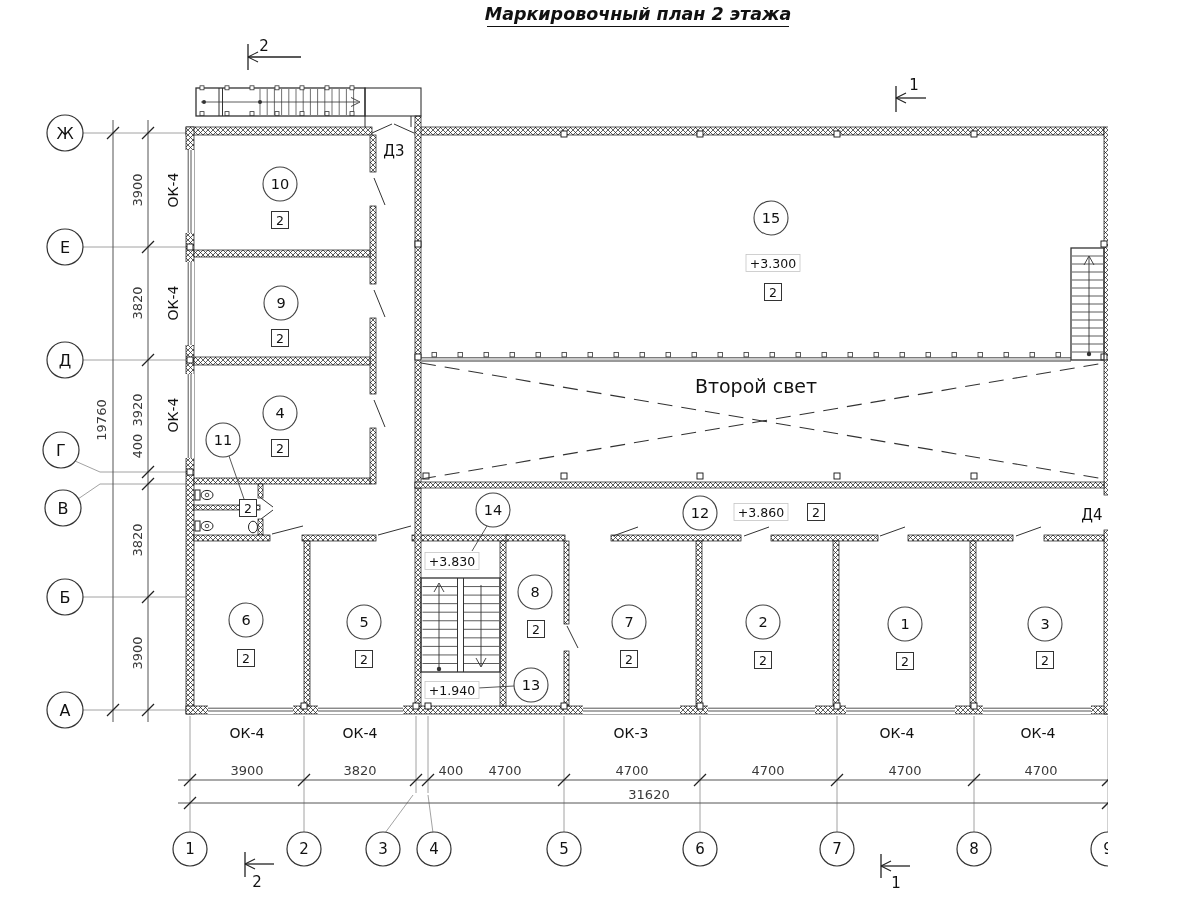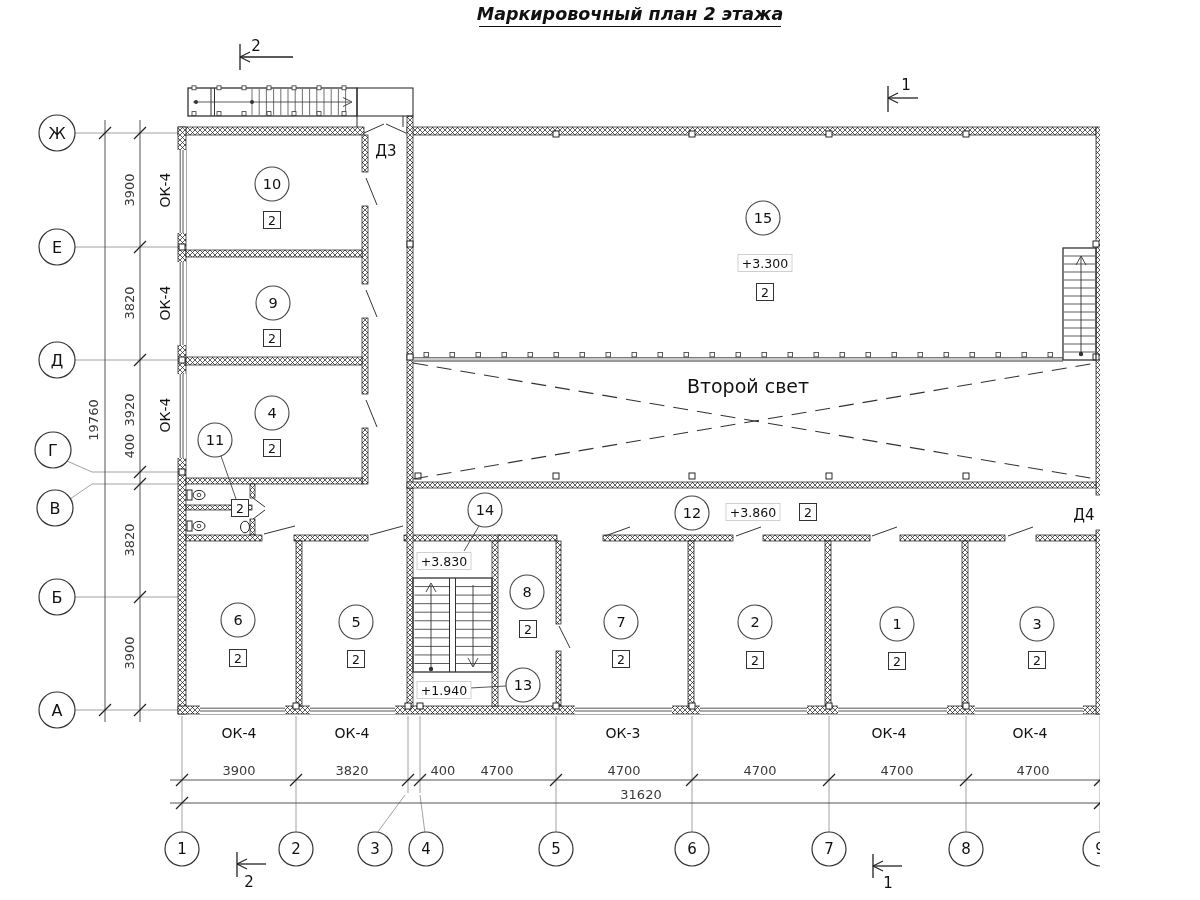--- a/index.html
+++ b/index.html
@@ -1,17 +1,17 @@
 <!DOCTYPE html>
 <html><head>
 <meta charset="utf-8">
 <style>
   html,body{margin:0;padding:0;background:#fff;}
   #stage{position:relative;width:1100px;height:900px;background:#fff;overflow:hidden;
-         font-family:"DejaVu Sans","Liberation Sans",sans-serif;}
+         font-family:"DejaVu Sans","Liberation Sans",sans-serif;margin-left:8px;}
   svg{display:block}
   text{fill:#111;font-family:"DejaVu Sans","Liberation Sans",sans-serif;}
   .dimtxt{fill:#3a3a3a;}
 </style>
 </head>
 <body>
 
 <div id="stage">
 <svg id="plan" width="1200" height="900" viewBox="0 0 1200 900">
   <defs>

